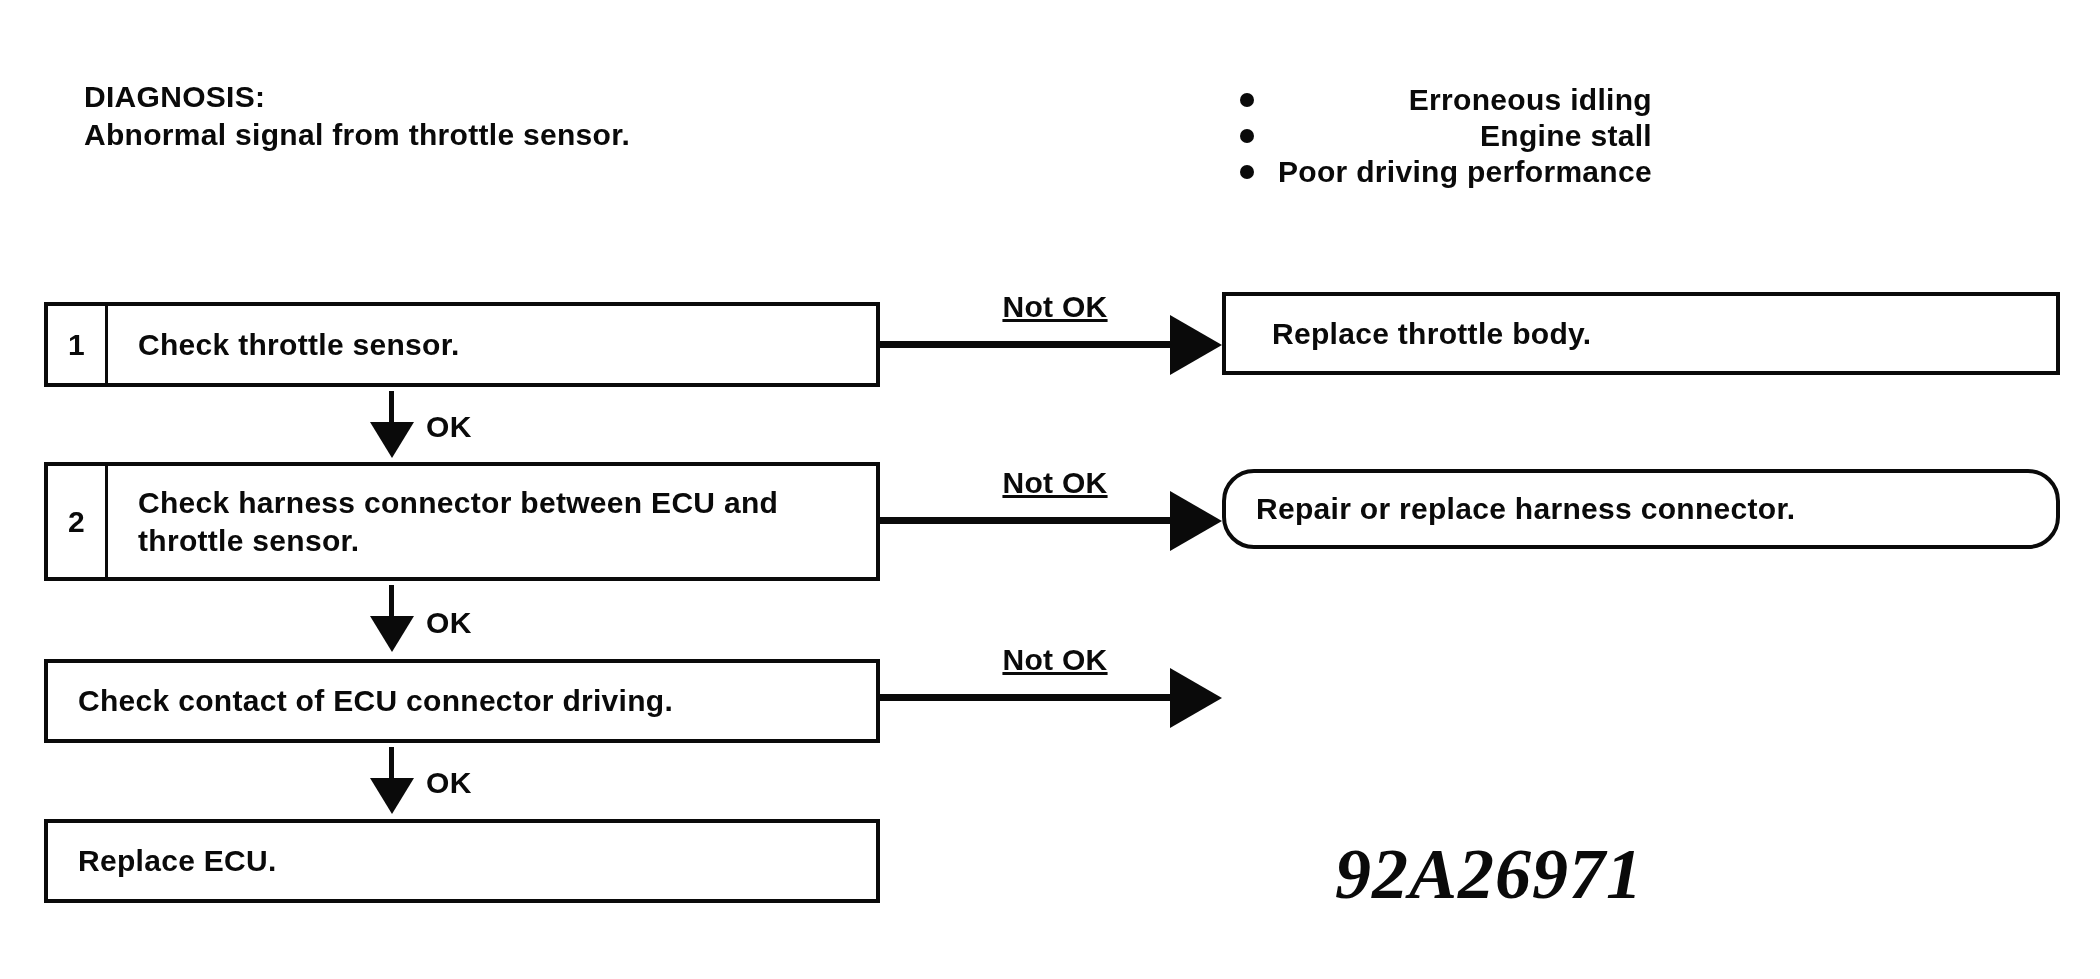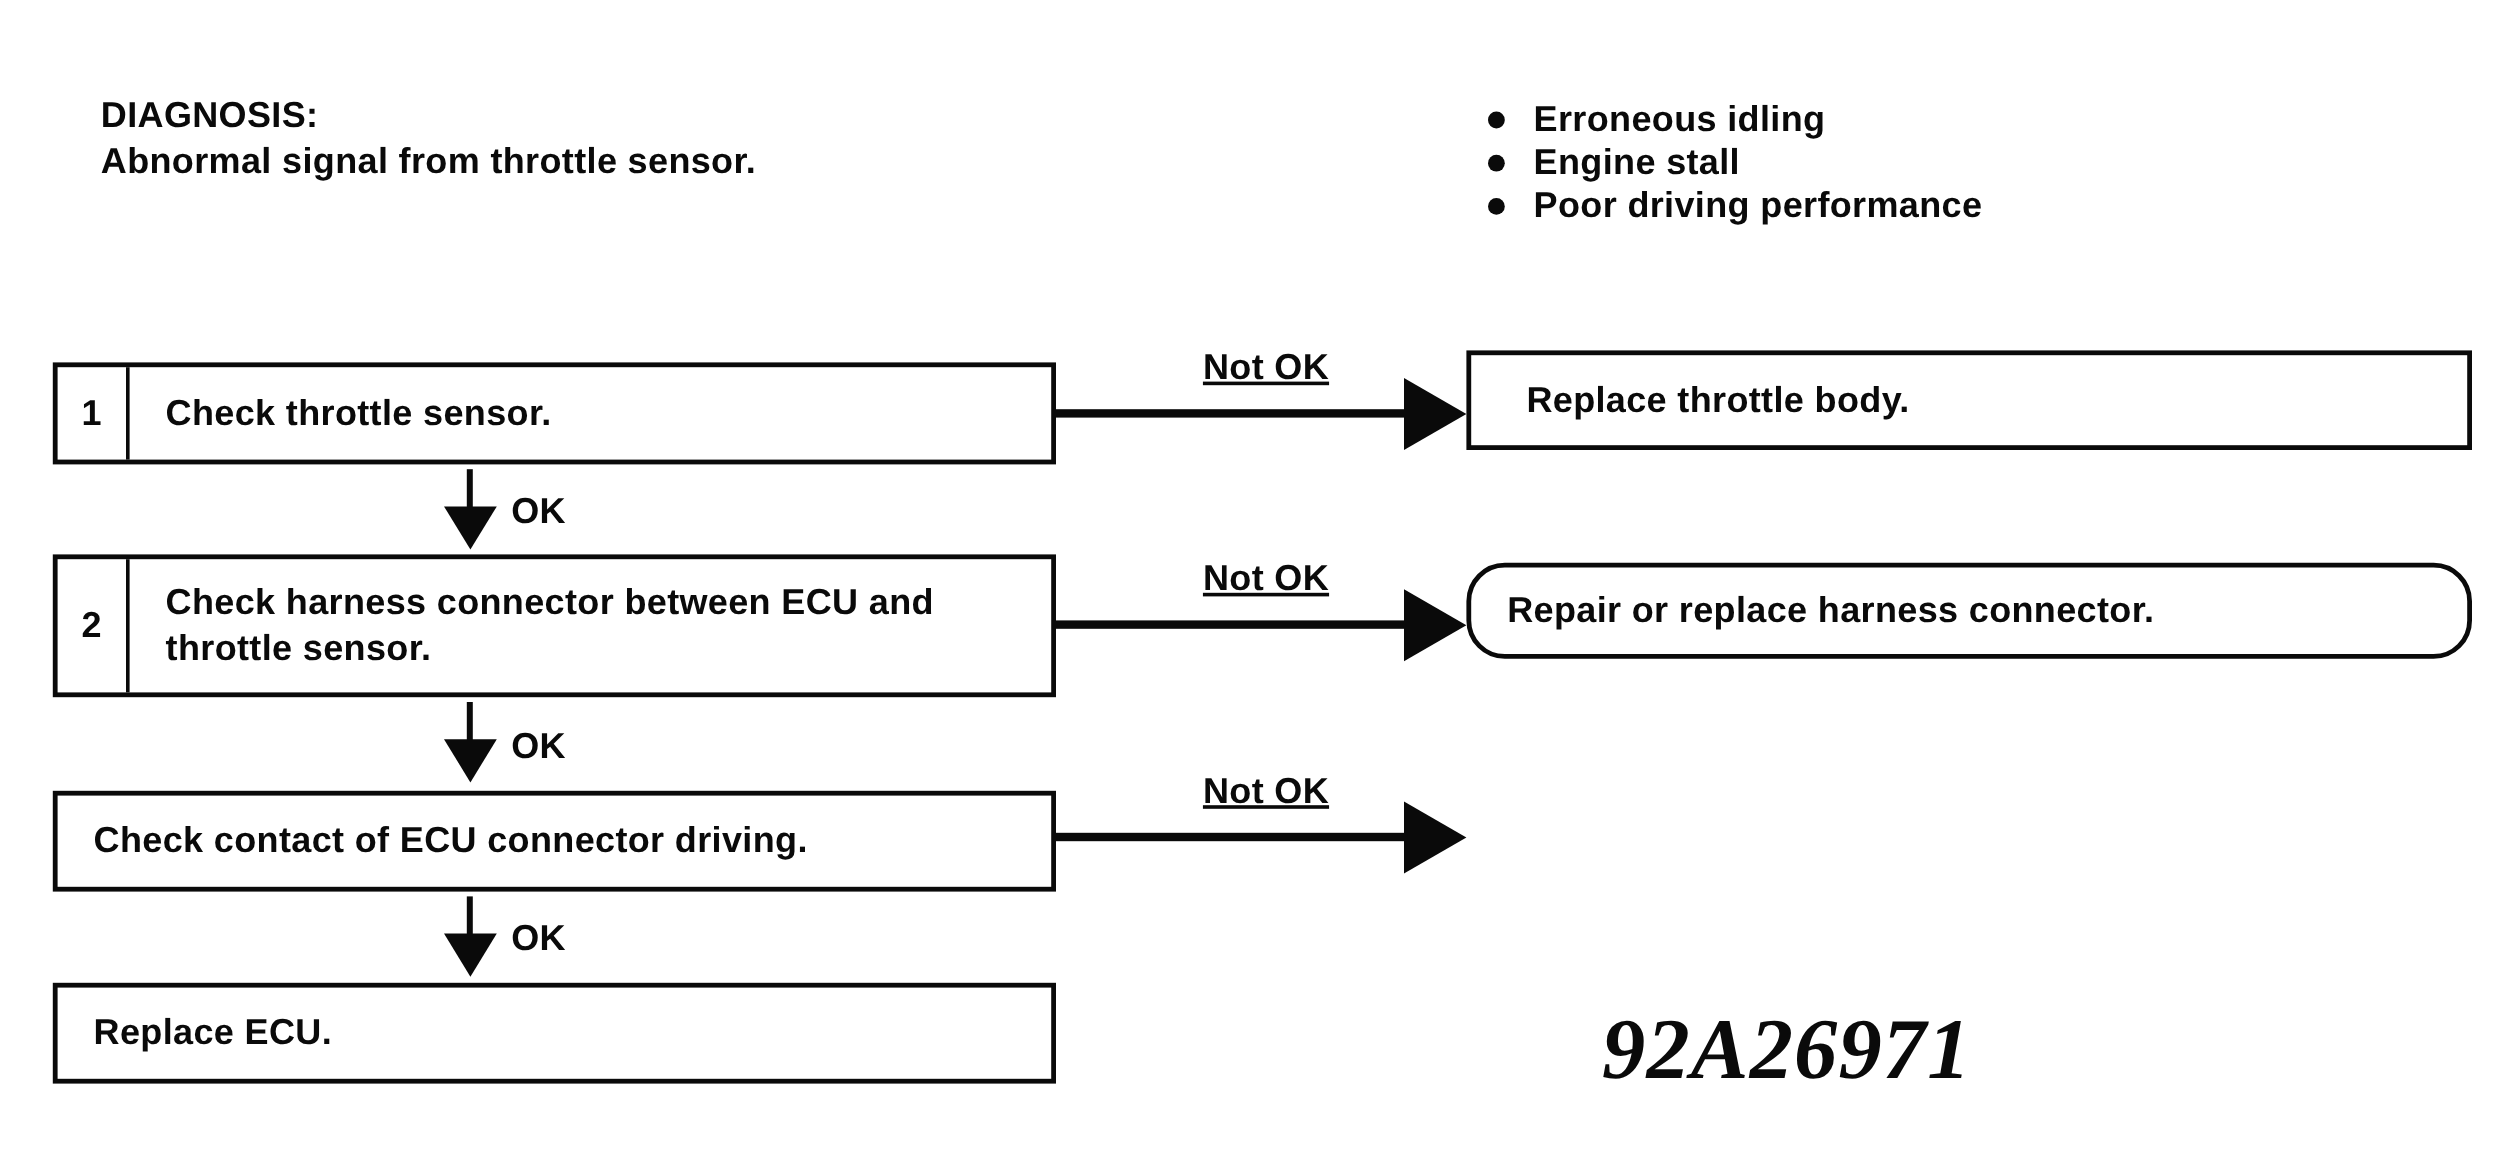--- a/index.html
+++ b/index.html
@@ -12,21 +12,21 @@
     font-family: "Liberation Sans", sans-serif;
     color: #0a0a0a;
     overflow: hidden;
   }
   .txt30 { font-size: 30px; font-weight: 600; letter-spacing: 0.3px; line-height: 38px; }
 
   
   .diag-block { position: absolute; left: 49px; top: 78px; margin-left: 35px; }
   .sym-block  { position: absolute; left: 1232px; top: 72px; }
   .sym-list { list-style: none; margin: 10px 0 0 0; padding: 0; }
-  .sym-item { display: flex; align-items: center; height: 36px; }
+  .sym-item { display: flex; align-items: center; height: 36px; justify-content: space-between; }
   .bullet {
     width: 14px; height: 14px; border-radius: 50%;
     background: #0a0a0a; margin-left: 8px; margin-right: 24px; flex: 0 0 auto;
   }
 
   
   .step-box {
     position: absolute; left: 44px; width: 836px;
     border: 4px solid #0a0a0a; background: #ffffff;
     display: flex; align-items: stretch;

